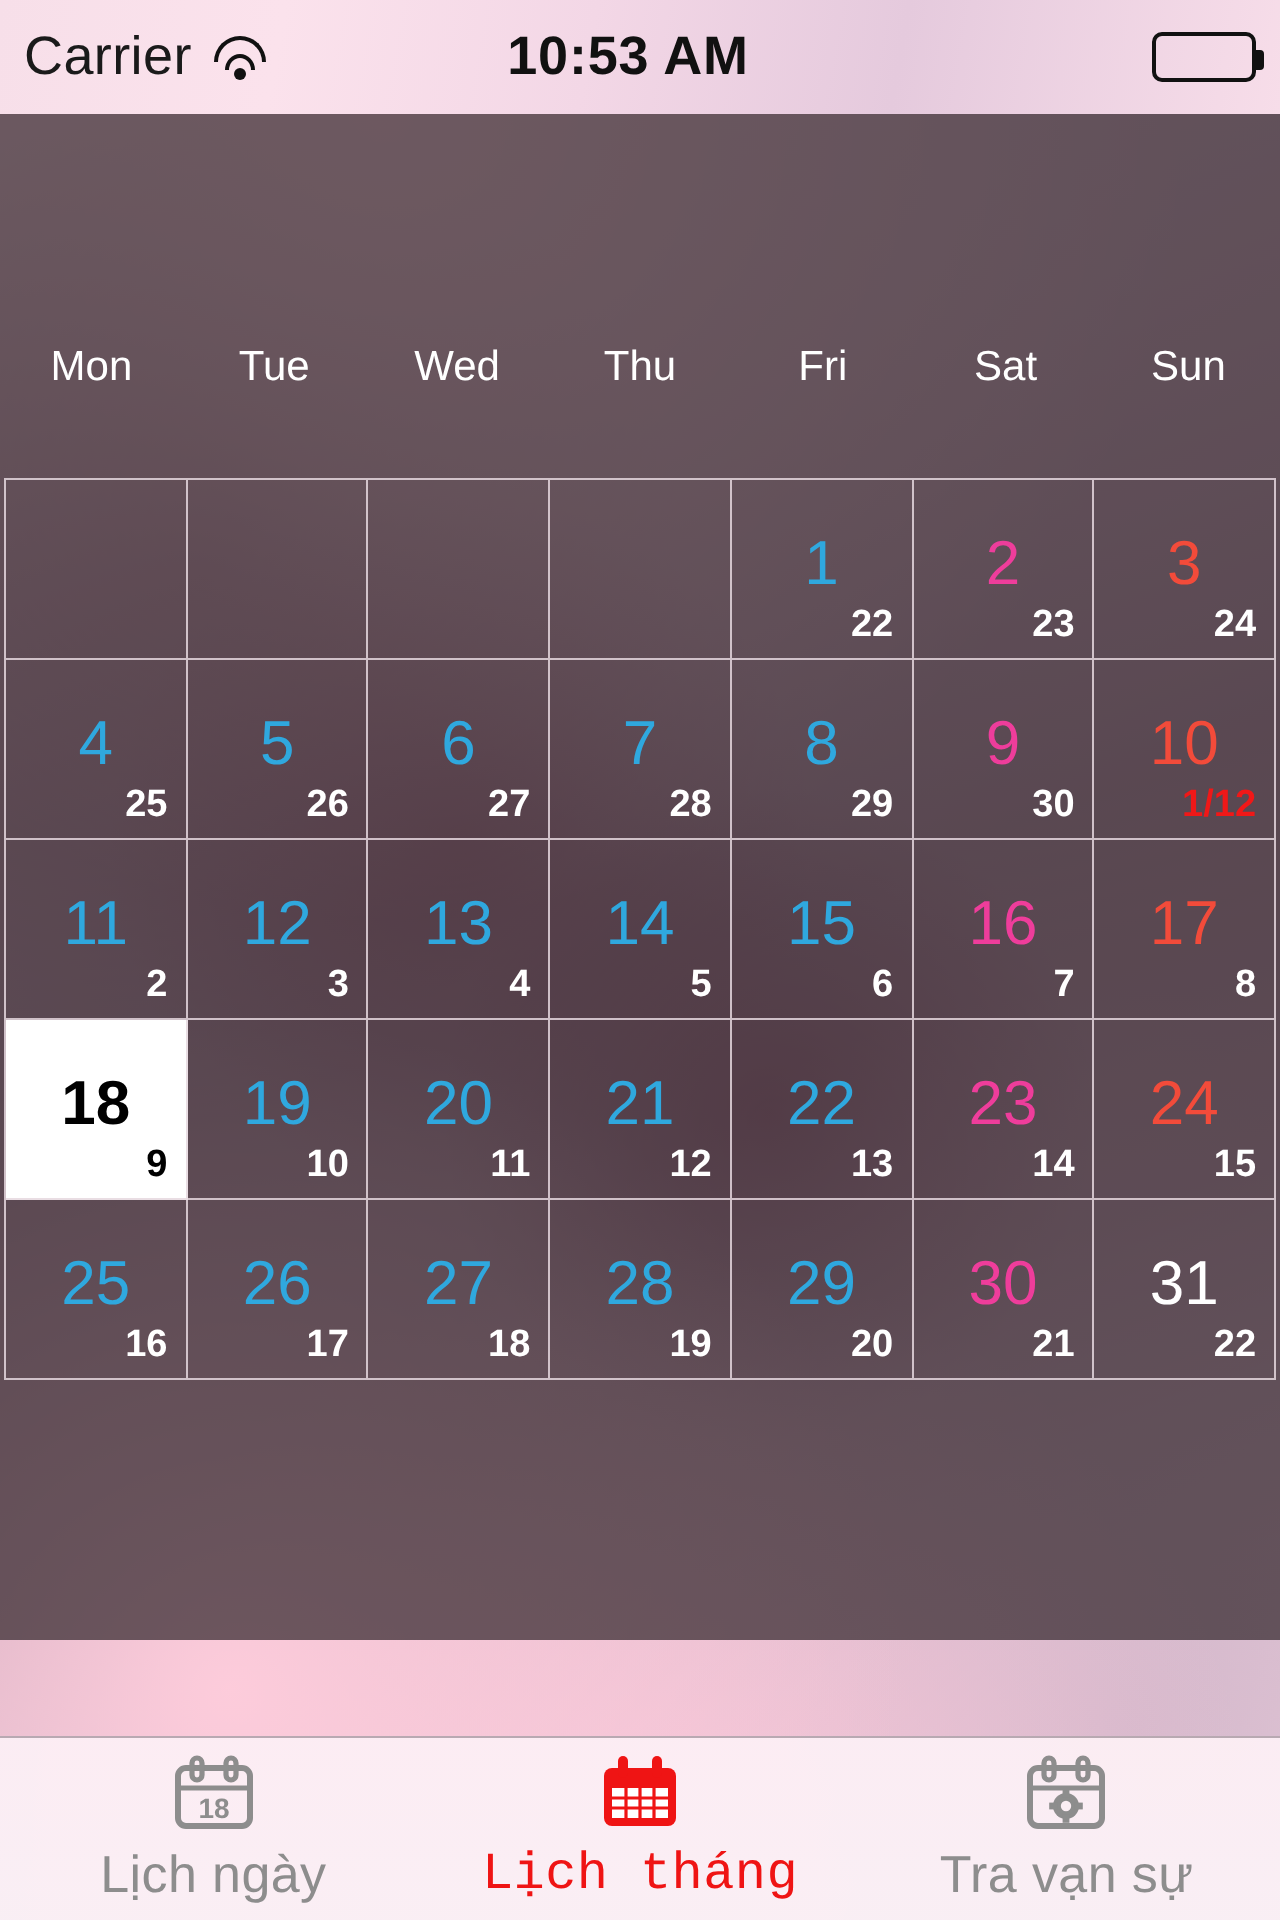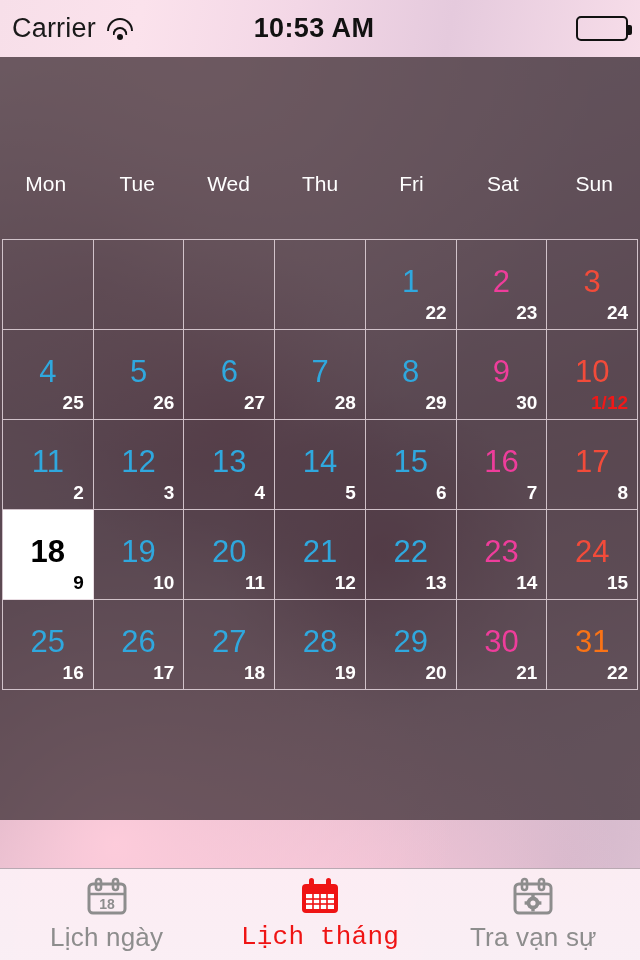--- a/index.html
+++ b/index.html
@@ -305,21 +305,21 @@
         </div>
         <div class="cell">
           <div class="solar" style="color: rgb(47, 168, 222);">29</div>
           <div class="lunar">20</div>
         </div>
         <div class="cell">
           <div class="solar" style="color: rgb(238, 61, 155);">30</div>
           <div class="lunar">21</div>
         </div>
         <div class="cell">
-          <div class="solar" style="color: #f97316;">31</div>
+          <div class="solar" style="color: #ffffff;">31</div>
           <div class="lunar">22</div>
         </div>
       </div>
     </div>
 
   <div class="tabbar" id="tabbar">
       <div class="tab">
     <svg class="tab-icon" viewBox="0 0 46 40">
       <rect x="5" y="7" width="36" height="29" rx="4" fill="none" stroke="#8D8D8D" stroke-width="3"></rect>
       <rect x="12" y="2" width="5" height="11" rx="2.5" fill="none" stroke="#8D8D8D" stroke-width="2.6"></rect>

